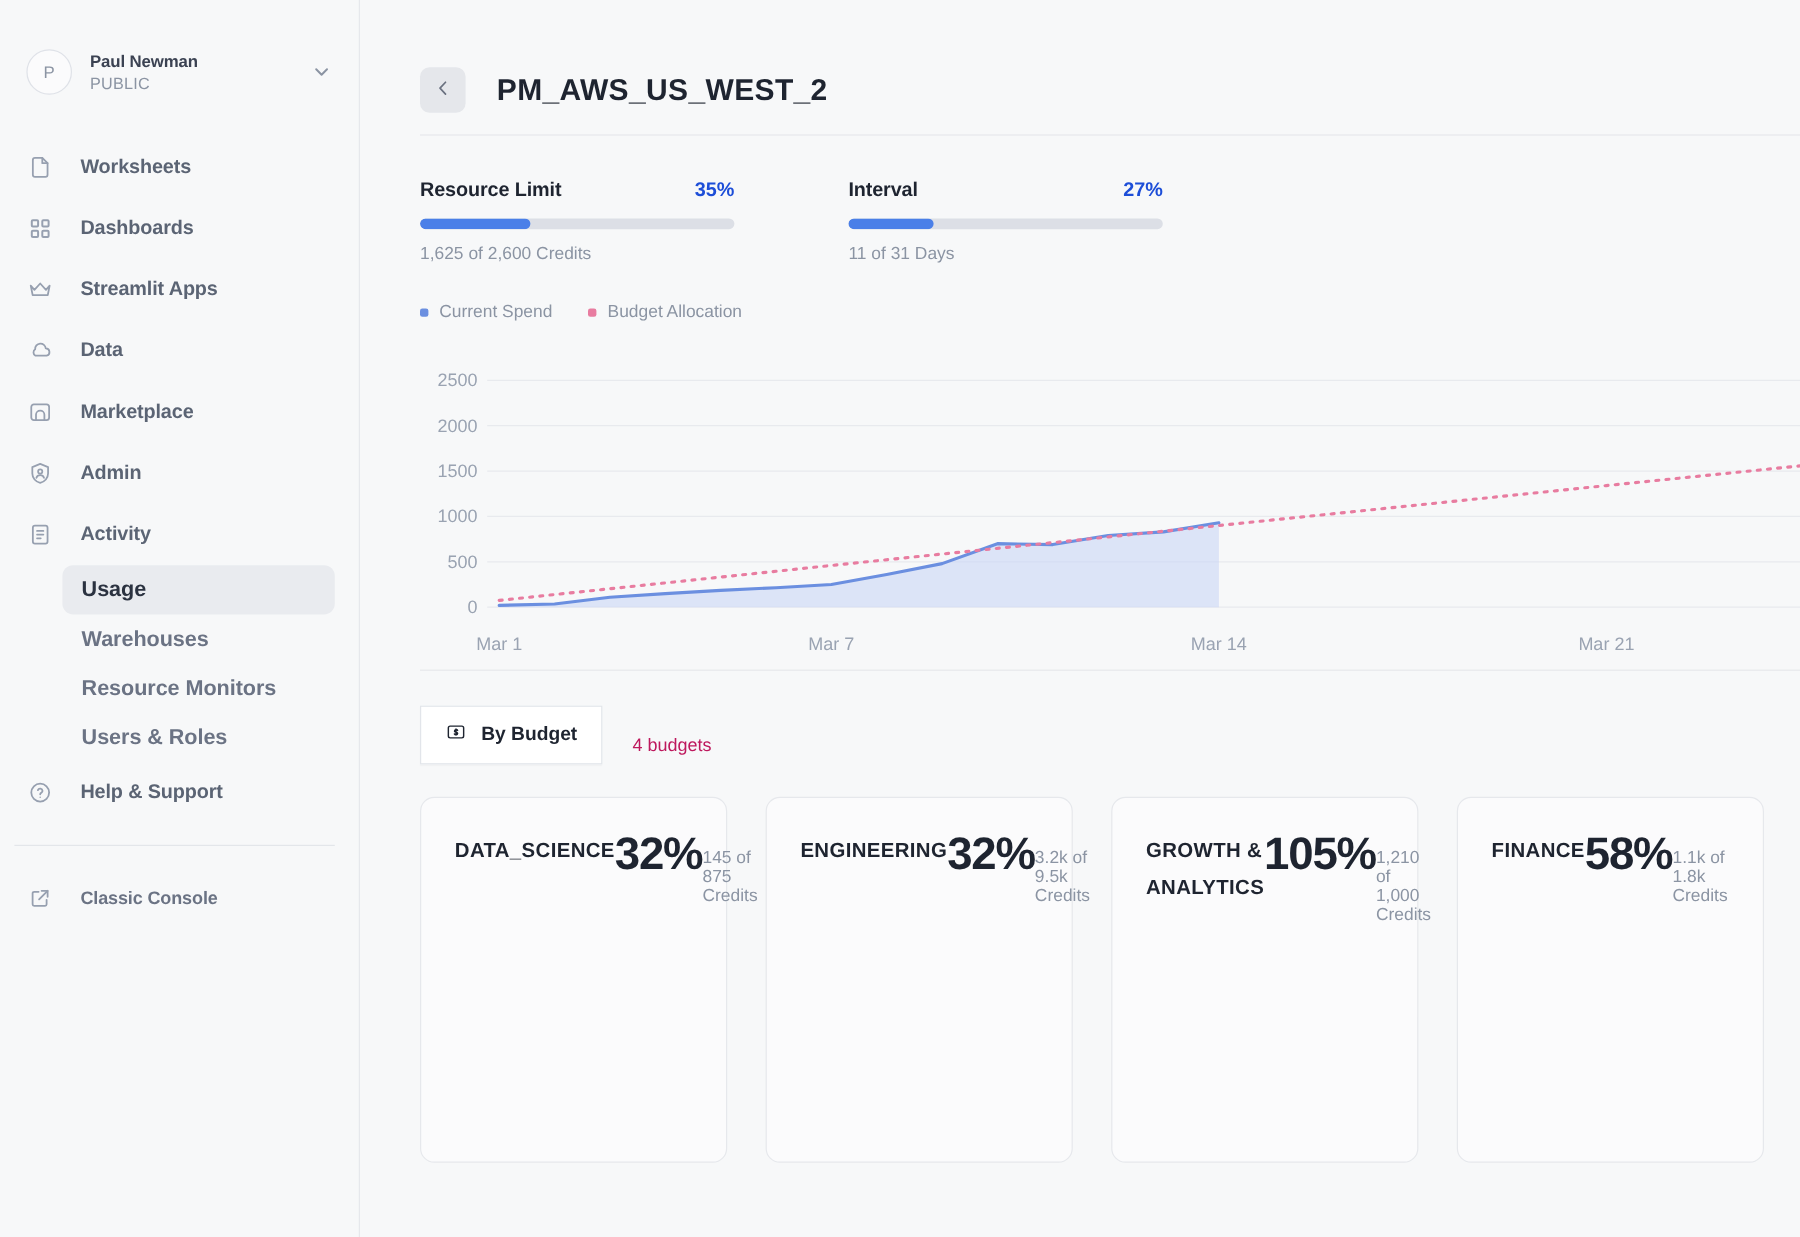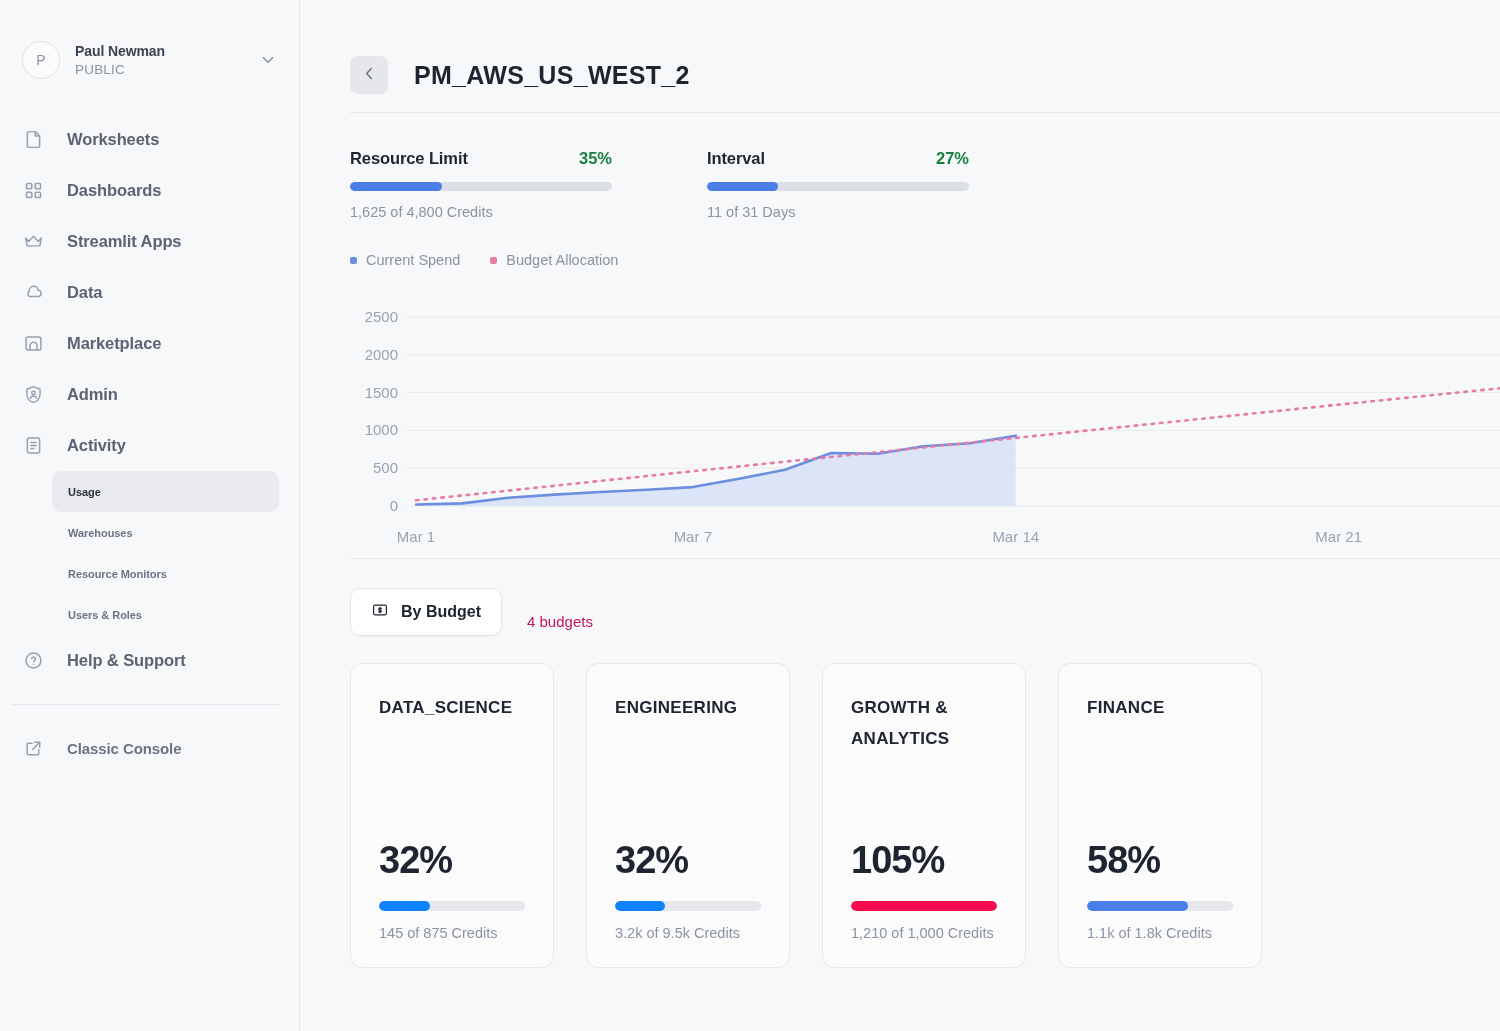--- a/index.html
+++ b/index.html
@@ -58,21 +58,21 @@
     font-weight: 700;
     color: #5b6474;
     letter-spacing: -0.1px;
   }
   .sub-item {
     height: 41px;
     display: flex; align-items: center;
     margin: 0 20px 0 52px;
     padding: 0 16px;
     border-radius: 9px;
-    font-size: 11px;
+    font-size: 18px;
     font-weight: 700;
     color: #6b7384;
     cursor: pointer;
     letter-spacing: -0.05px;
   }
   .sub-item.active { background: #e9ebef; color: #2b3240; }
 
   .nav-sep { height: 1px; background: #e3e6ea; margin: 18px 20px 18px 12px; }
   .nav-item.small .nlabel { font-size: 15px; font-weight: 700; color: #6b7384; }
 
@@ -103,21 +103,21 @@
   .credits-total { font-size: 23px; font-weight: 700; color: #1e2430; letter-spacing: -0.2px; }
   .date-range {
     margin-top: 16px; font-size: 16.5px; color: #6b7384;
     display: flex; align-items: center; cursor: pointer; width: fit-content;
   }
   .date-range .chev-down { width: 16px; height: 16px; margin-left: 9px; color: #8b94a3; }
 
   .meter-block { width: 262px; flex: 0 0 262px; margin-right: 95px; }
   .meter-head { display: flex; justify-content: space-between; align-items: baseline; }
   .meter-label { font-size: 16.5px; font-weight: 700; color: #1e2430; letter-spacing: -0.1px; }
-  .meter-pct { font-size: 16.5px; font-weight: 700; color: #15803d; }
+  .meter-pct { font-size: 16.5px; font-weight: 700; color: #1d4ed8; }
   .bar {
     height: 9px; border-radius: 5px; background: #dcdfe6;
     margin-top: 14px; overflow: hidden;
   }
   .bar > span { display: block; height: 100%; border-radius: 5px; background: #4a7fe8; }
   .meter-sub { font-size: 14.5px; color: #8b94a3; margin-top: 13px; }
 
   
   .chart-wrap { padding: 32px 11px 0 50px; }
   .legend { display: flex; align-items: center; gap: 30px; }
@@ -126,35 +126,35 @@
   .chart-area { position: relative; margin-top: 22px; height: 268px; }
   .chart-area svg { display: block; }
 
   .divider2 { height: 1px; background: #e6e8ec; margin-left: 50px; }
 
   
   .budget-bar-row { display: flex; align-items: center; padding: 29px 0 0 50px; }
   .by-budget-btn {
     display: flex; align-items: center; gap: 12px;
     background: #ffffff; border: 1px solid #e2e5ea;
-    border-radius: 10px; padding: 12px 20px;
+    border-radius: 0; padding: 12px 20px;
     font-size: 16px; font-weight: 700; color: #1e2430;
     cursor: pointer;
     box-shadow: 0 1px 1px rgba(16,24,40,.03);
   }
   .budget-count { margin-left: 25px; font-size: 15px; color: #be185d; margin-top: 18px; }
 
   .cards { display: flex; gap: 32px; padding: 27px 0 0 50px; }
   .card {
-    width: 204px; height: 305px;
+    width: 256px; height: 305px;
     background: #fbfbfc;
     border: 1px solid #e6e8ec;
     border-radius: 12px;
     padding: 28px 28px 0 28px;
-    display: flex; flex-direction: column;
+    display: flex; flex-direction: row;
     cursor: pointer;
   }
   .card-title {
     font-size: 17px; font-weight: 700; color: #1e2430;
     letter-spacing: 0.3px; line-height: 1.85;
   }
   .card-spacer { flex: 1; }
   .card-pct { font-size: 38px; font-weight: 700; color: #1e2430; letter-spacing: -1px; line-height: 1; }
   .card-bar { height: 10px; border-radius: 5px; background: #e5e7ec; margin-top: 22px; overflow: hidden; }
   .card-bar > span { display: block; height: 100%; border-radius: 5px; }
@@ -315,21 +315,21 @@
 
 
       <div class="meter-block">
         <div class="meter-head">
           <span class="meter-label">Resource Limit</span>
           <span class="meter-pct">35%</span>
         </div>
         <div class="bar">
             <span id="m0" style="width: 35%; background: rgb(74, 127, 232);"></span>
           </div>
-        <div class="meter-sub">1,625 of 4,800 Credits</div>
+        <div class="meter-sub">1,625 of 2,600 Credits</div>
       </div>
 
       <div class="meter-block">
         <div class="meter-head">
           <span class="meter-label">Interval</span>
           <span class="meter-pct">27%</span>
         </div>
         <div class="bar">
             <span id="m1" style="width: 27%; background: rgb(74, 127, 232);"></span>
           </div>

